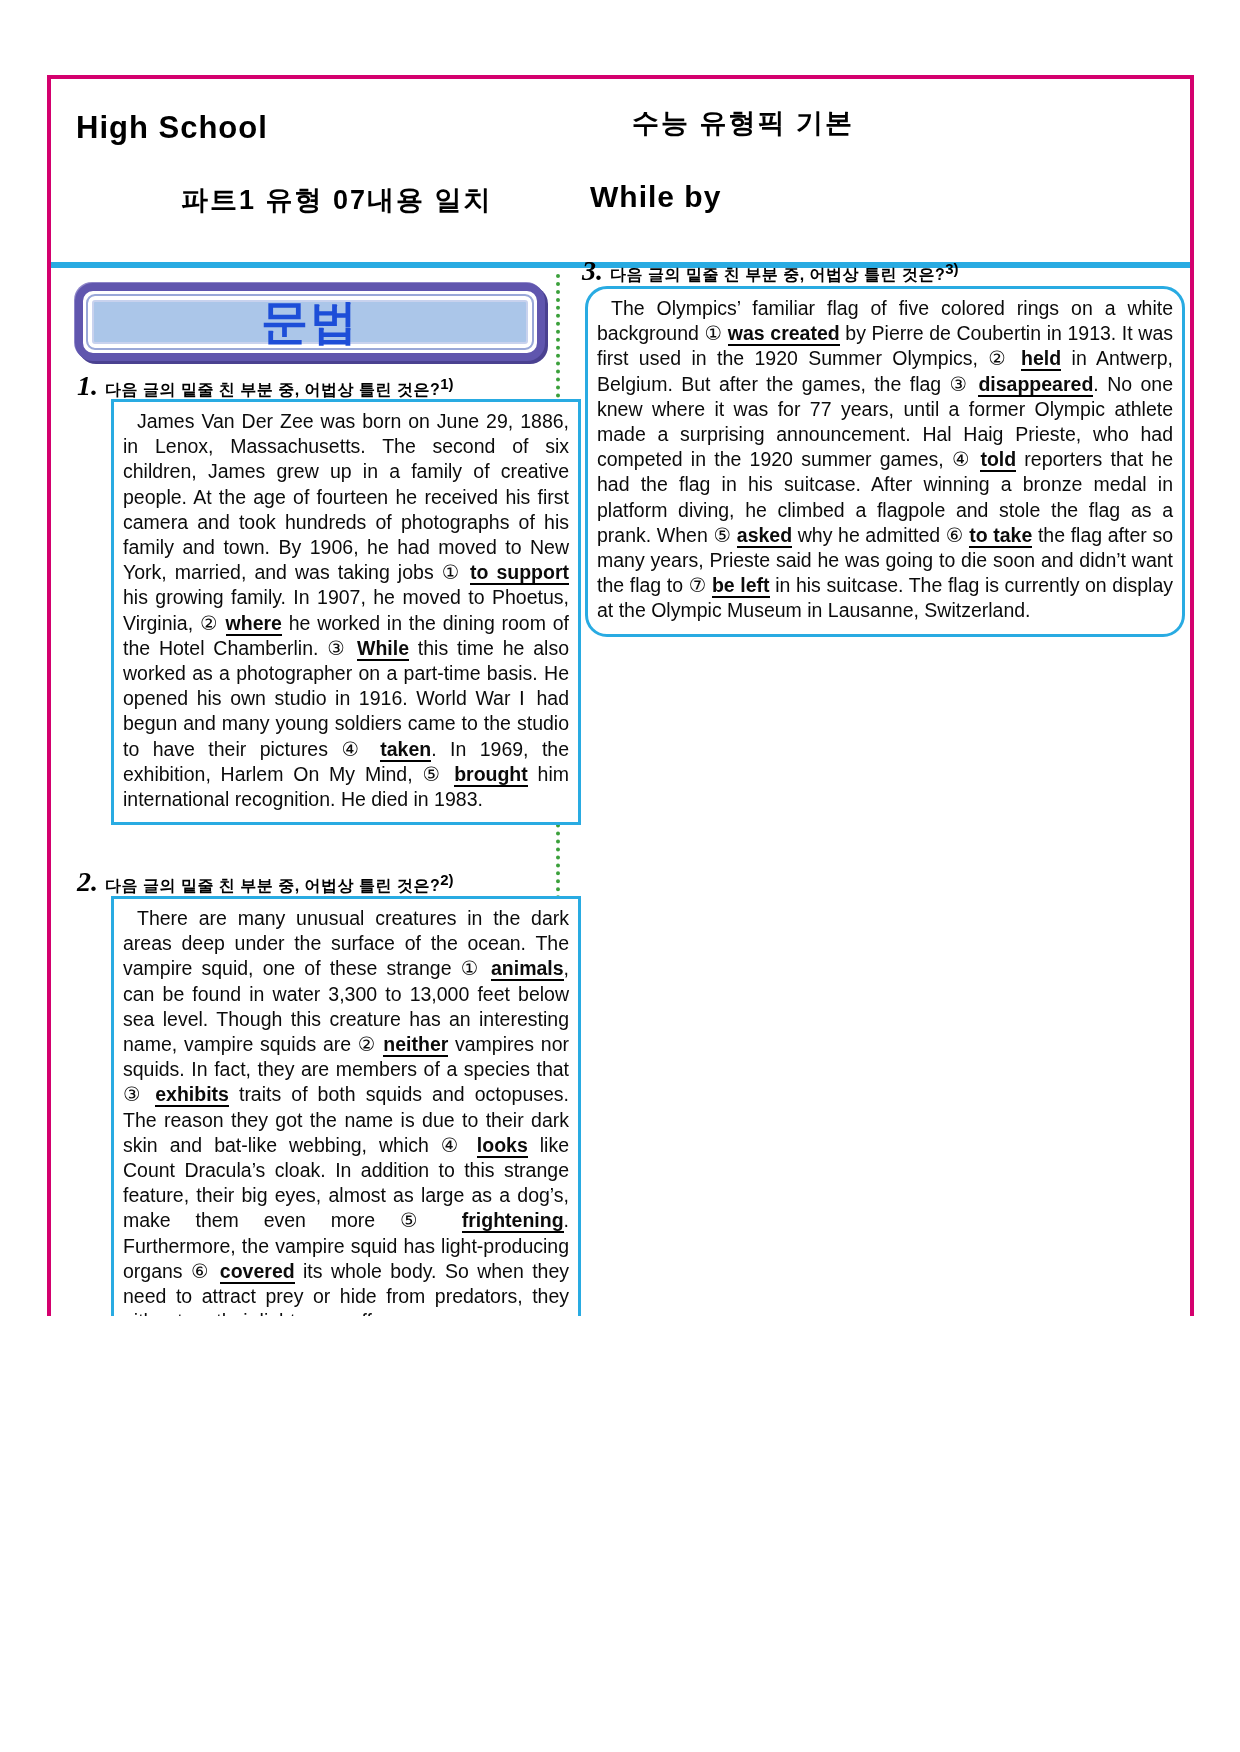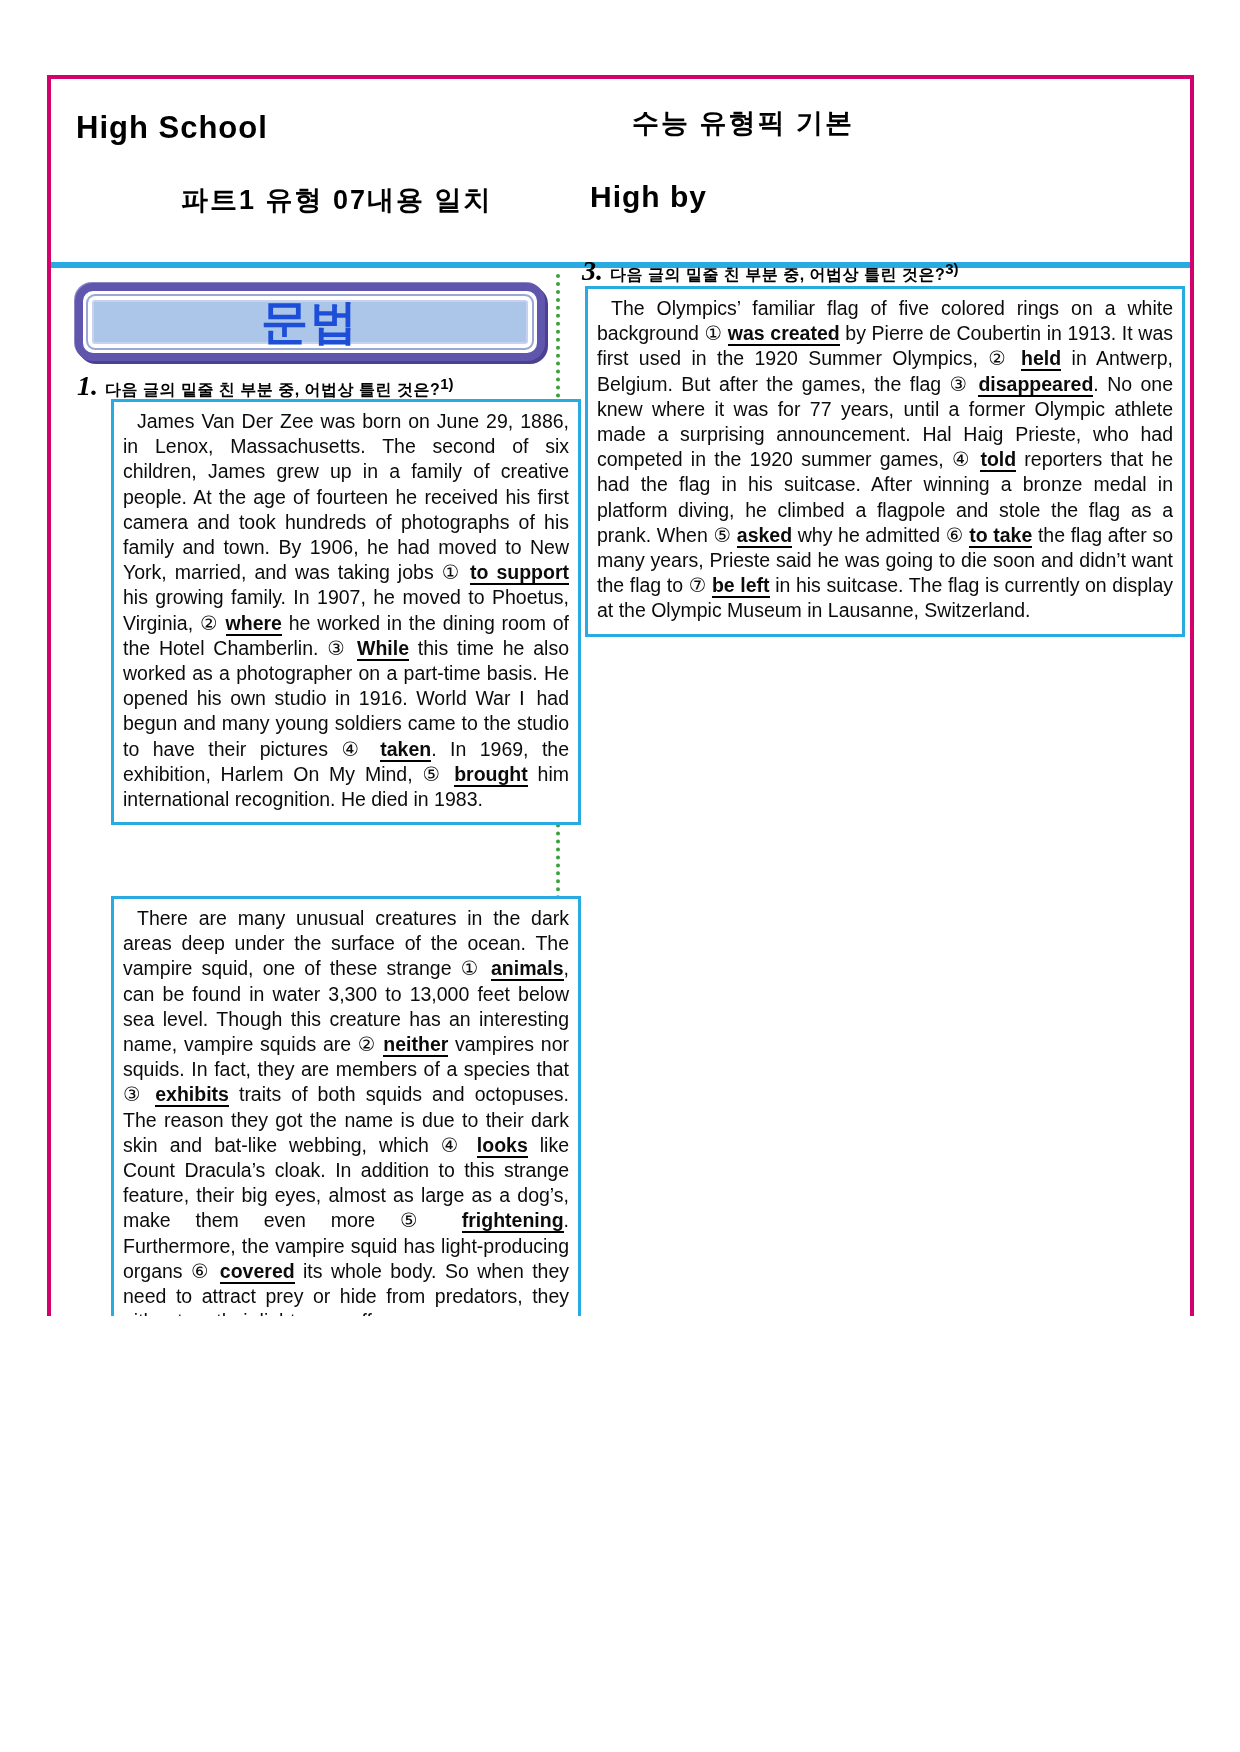--- a/index.html
+++ b/index.html
@@ -31,56 +31,59 @@
   .qhead { position:absolute; white-space:nowrap; }
   .qnum { font-family:"Liberation Serif","DejaVu Serif",serif; font-style:italic;
     font-weight:bold; font-size:28px; margin-right:7px; }
   .qprompt { font-weight:bold; font-size:16px; letter-spacing:0.5px; }
   .qfoot { font-size:15px; font-weight:bold; vertical-align:super; }
 
   .pbox { position:absolute; border:3px solid #29abe2; background:#ffffff;
     padding:7px 9px 10px 9px; font-size:19.5px; line-height:25.2px;
     text-align:justify; color:#0b0b0b; text-indent:14px; }
   .col-left  { width:470px; left:75px;margin-left:36px; }
-  .col-right { width:600px; left:585px; }
+  .col-right { width:600px; left:585px;border-radius:22px; }
 
   .cnum { font-weight:normal; }
   .choice { font-weight:bold; border-bottom:2.5px solid #000; padding-bottom:0px; }
 
   .page-number { position:absolute; left:0; top:1666px; width:100%; text-align:center;
     font-size:26px; color:#111; letter-spacing:3px; }
 </style>
 </head>
 <body>
 
 <div class="page">
 
   <div class="frame"></div>
 
   <div class="hdr-school">High School</div>
   <div class="hdr-series">수능 유형픽 기본</div>
   <div class="hdr-part">파트1 유형 07내용 일치</div>
-  <div class="hdr-made">High by</div>
+  <div class="hdr-made">While by</div>
 
   <div class="blue-line"></div>
   <div class="divider"></div>
 
   <div class="grammar-box">
     <div class="grammar-inner">
       <span class="grammar-title">문법</span>
     </div>
   </div>
 
   <div class="qhead" style="top:370px; left:77px;">
     <span class="qnum">1.</span><span class="qprompt">다음 글의 밑줄 친 부분 중, 어법상 틀린 것은?</span><span class="qfoot">1)</span>
   </div>
   <div class="pbox col-left" style="top:399px;">
     <span>James Van Der Zee was born on June 29, 1886, in Lenox, Massachusetts. The second of six children, James grew up in a family of creative people. At the age of fourteen he received his first camera and took hundreds of photographs of his family and town. By 1906, he had moved to New York, married, and was taking jobs <span class="cnum">①&nbsp;</span><span class="choice">to support</span> his growing family. In 1907, he moved to Phoetus, Virginia, <span class="cnum">②&nbsp;</span><span class="choice">where</span> he worked in the dining room of the Hotel Chamberlin. <span class="cnum">③&nbsp;</span><span class="choice">While</span> this time he also worked as a photographer on a part-time basis. He opened his own studio in 1916. World War Ⅰ had begun and many young soldiers came to the studio to have their pictures <span class="cnum">④&nbsp;</span><span class="choice">taken</span>. In 1969, the exhibition, Harlem On My Mind, <span class="cnum">⑤&nbsp;</span><span class="choice">brought</span> him international recognition. He died in 1983.</span>
   </div>
 
+  <div class="qhead" style="top:866px; left:77px;">
+    <span class="qnum">2.</span><span class="qprompt">다음 글의 밑줄 친 부분 중, 어법상 틀린 것은?</span><span class="qfoot">2)</span>
+  </div>
   <div class="pbox col-left" style="top:896px;">
     <span>There are many unusual creatures in the dark areas deep under the surface of the ocean. The vampire squid, one of these strange <span class="cnum">①&nbsp;</span><span class="choice">animals</span>, can be found in water 3,300 to 13,000 feet below sea level. Though this creature has an interesting name, vampire squids are <span class="cnum">②&nbsp;</span><span class="choice">neither</span> vampires nor squids. In fact, they are members of a species that <span class="cnum">③&nbsp;</span><span class="choice">exhibits</span> traits of both squids and octopuses. The reason they got the name is due to their dark skin and bat-like webbing, which <span class="cnum">④&nbsp;</span><span class="choice">looks</span> like Count Dracula’s cloak. In addition to this strange feature, their big eyes, almost as large as a dog’s, make them even more <span class="cnum">⑤&nbsp;</span><span class="choice">frightening</span>. Furthermore, the vampire squid has light-producing organs <span class="cnum">⑥&nbsp;</span><span class="choice">covered</span> its whole body. So when they need to attract prey or hide from predators, they either turn their light on or off.</span>
   </div>
 
   <div class="qhead" style="top:255px; left:582px;">
     <span class="qnum">3.</span><span class="qprompt">다음 글의 밑줄 친 부분 중, 어법상 틀린 것은?</span><span class="qfoot">3)</span>
   </div>
   <div class="pbox col-right" style="top:286px;">
     <span>The Olympics’ familiar flag of five colored rings on a white background <span class="cnum">①&nbsp;</span><span class="choice">was created</span> by Pierre de Coubertin in 1913. It was first used in the 1920 Summer Olympics, <span class="cnum">②&nbsp;</span><span class="choice">held</span> in Antwerp, Belgium. But after the games, the flag <span class="cnum">③&nbsp;</span><span class="choice">disappeared</span>. No one knew where it was for 77 years, until a former Olympic athlete made a surprising announcement. Hal Haig Prieste, who had competed in the 1920 summer games, <span class="cnum">④&nbsp;</span><span class="choice">told</span> reporters that he had the flag in his suitcase. After winning a bronze medal in platform diving, he climbed a flagpole and stole the flag as a prank. When <span class="cnum">⑤&nbsp;</span><span class="choice">asked</span> why he admitted <span class="cnum">⑥&nbsp;</span><span class="choice">to take</span> the flag after so many years, Prieste said he was going to die soon and didn’t want the flag to <span class="cnum">⑦&nbsp;</span><span class="choice">be left</span> in his suitcase. The flag is currently on display at the Olympic Museum in Lausanne, Switzerland.</span>
   </div>

